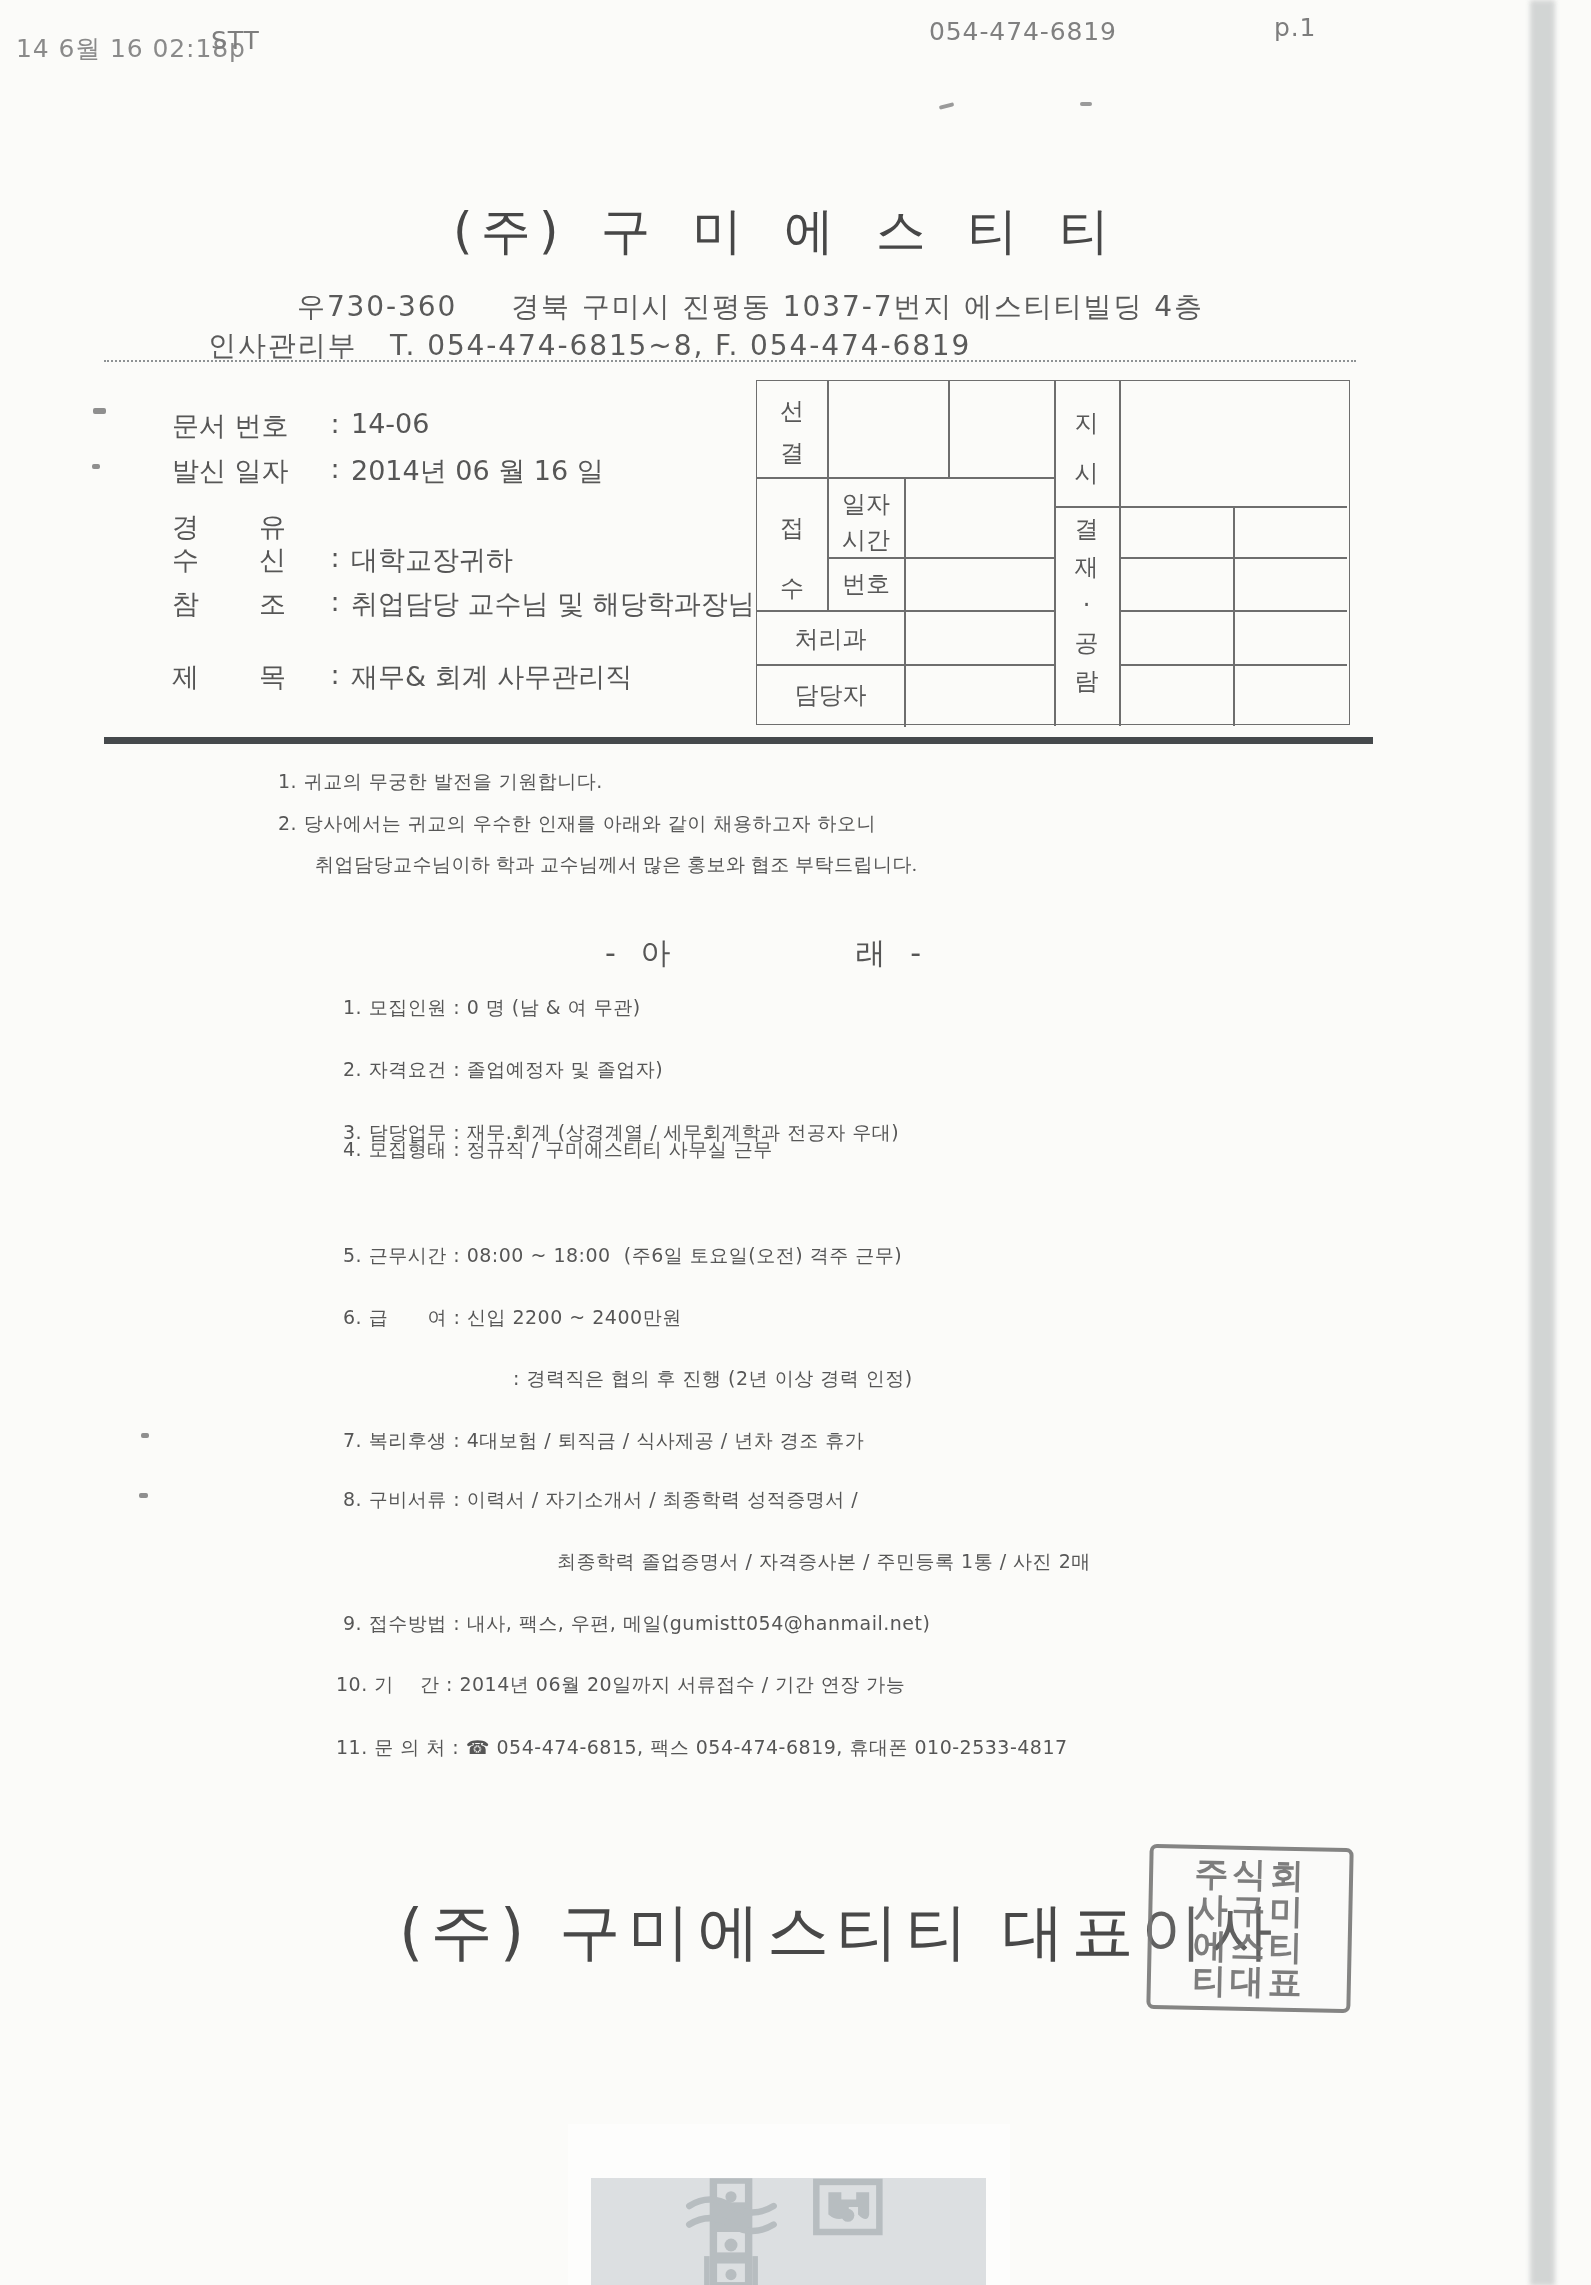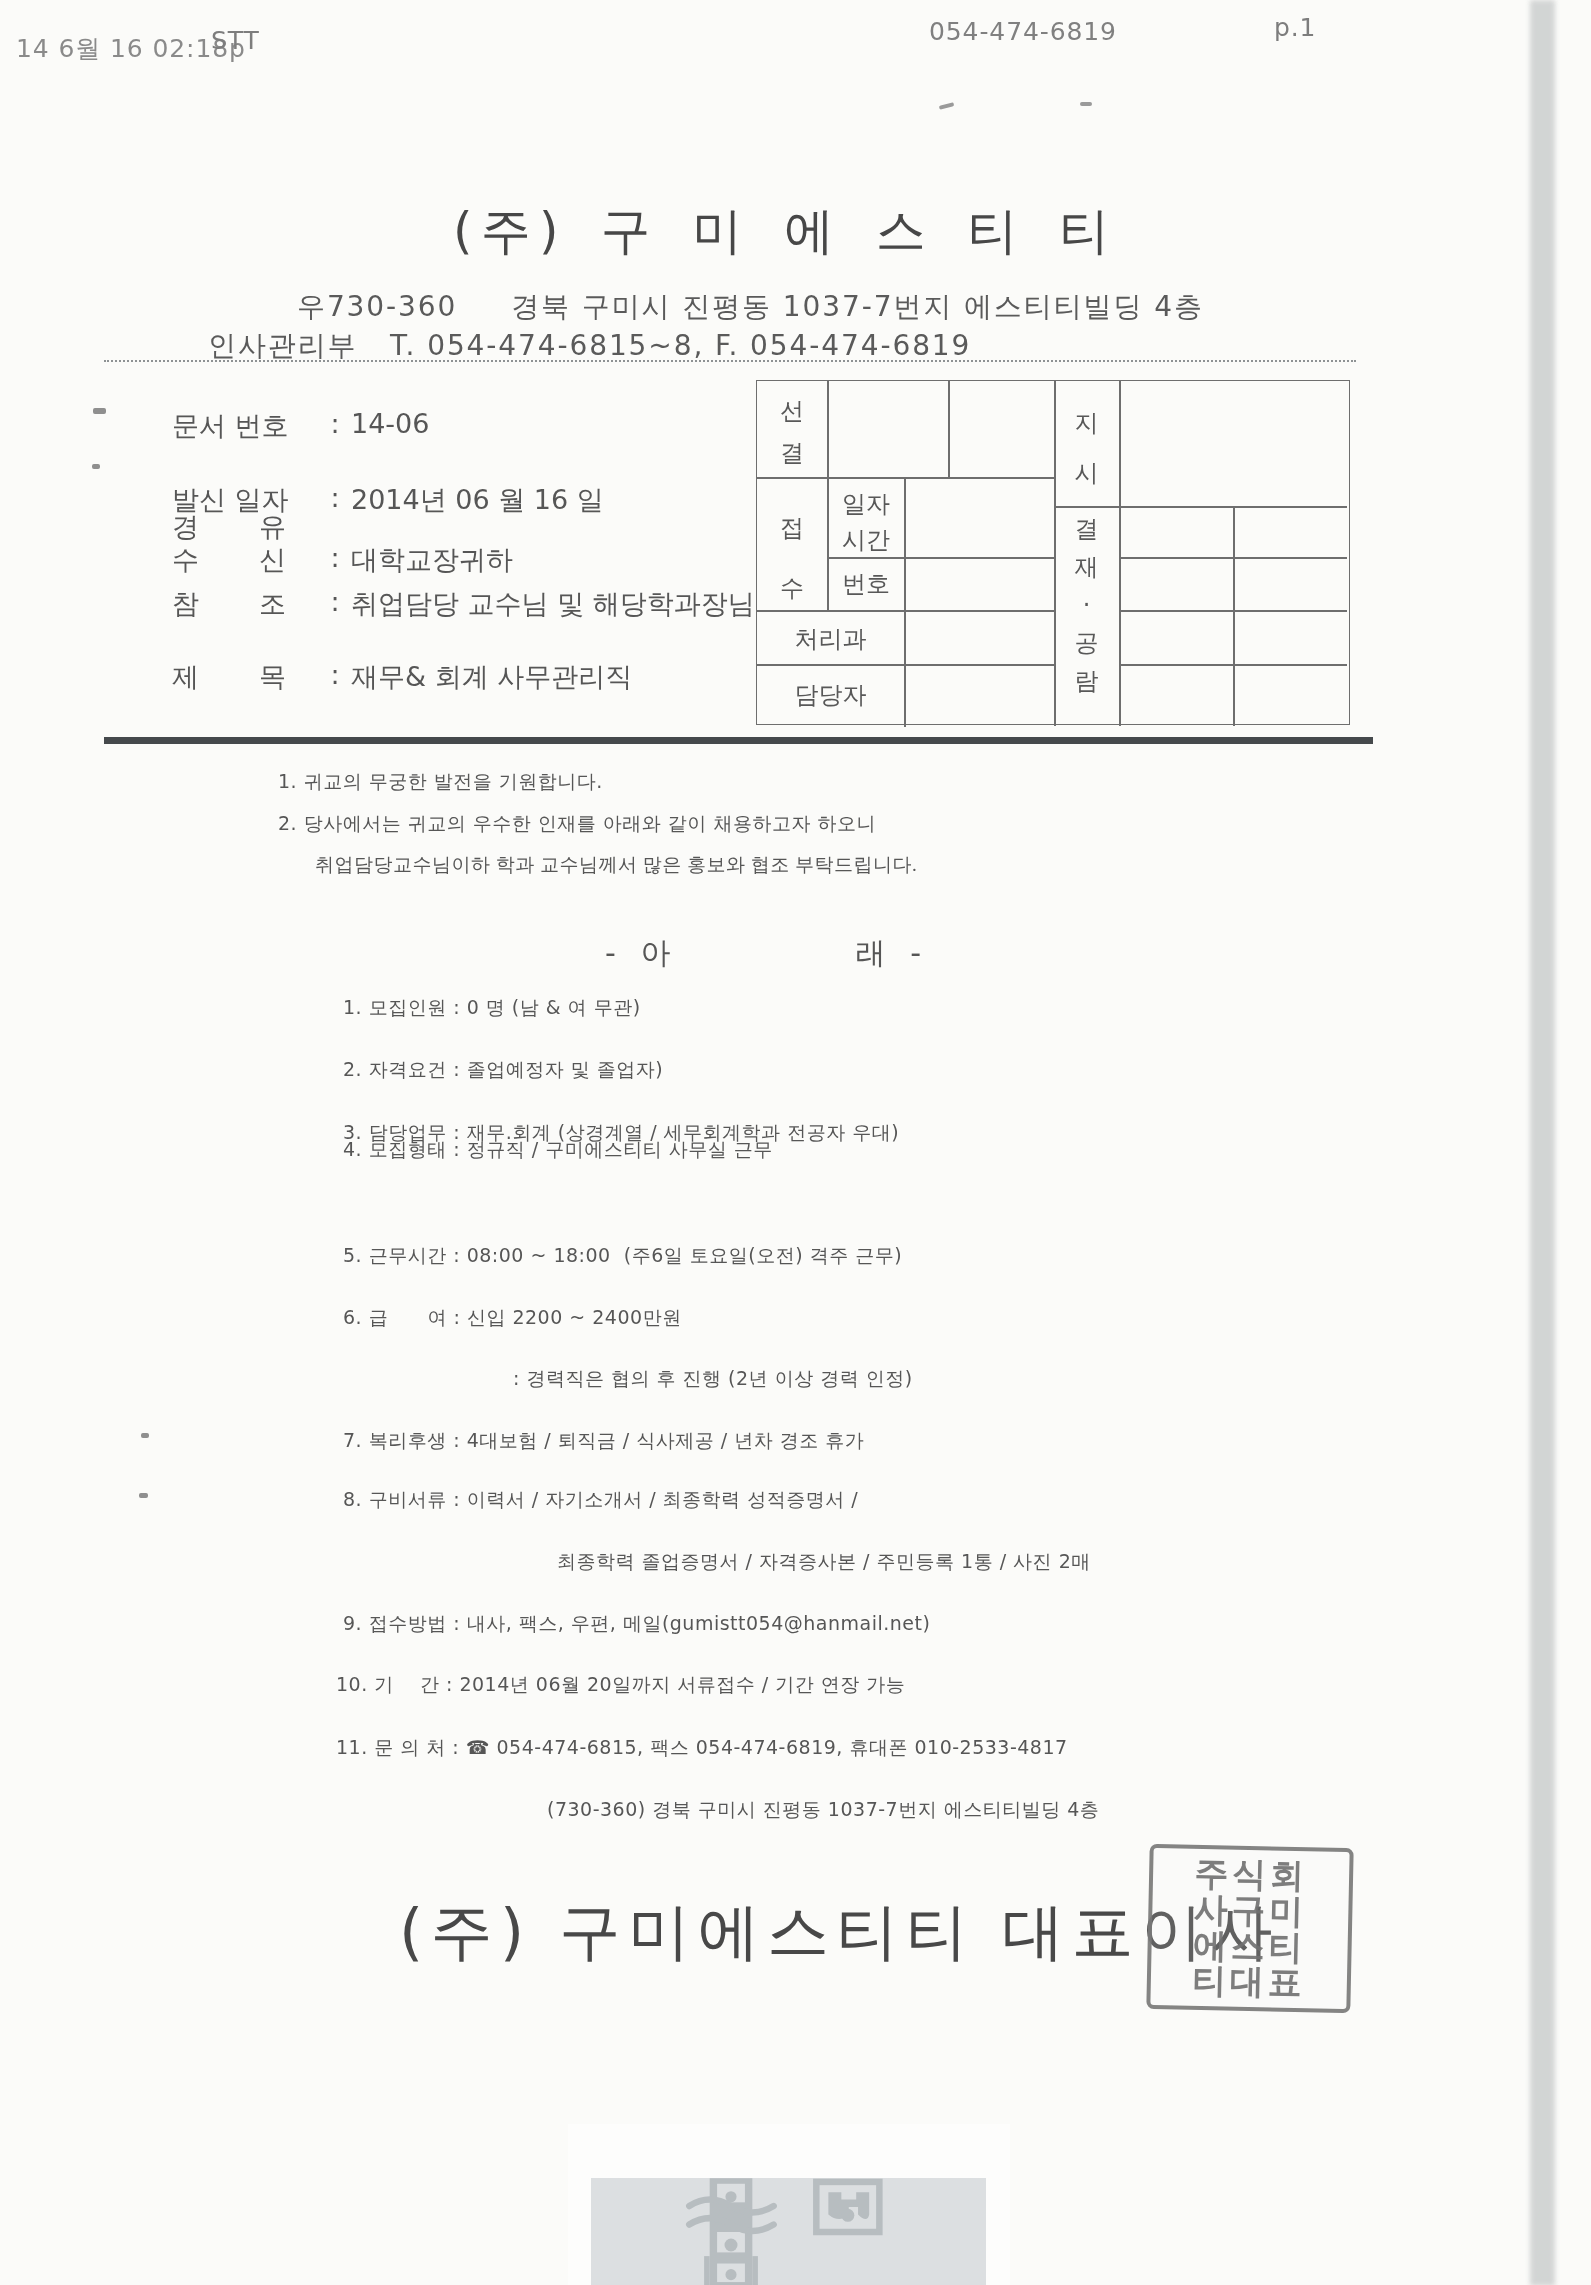--- a/index.html
+++ b/index.html
@@ -26,21 +26,21 @@
   .addr{left:297px;top:288px;font-size:28px;color:#5a5a5a;letter-spacing:1.9px;}
   .dept{left:208px;top:327px;font-size:28px;color:#5a5a5a;letter-spacing:1.9px;}
   .dotted-rule{left:104px;top:360px;width:1252px;height:0;border-top:2.8px dotted #8e9294;}
 
   
   .docrow{position:absolute;display:flex;font-size:27px;color:#565656;}
   .docrow .lbl{width:147px;white-space:pre;}
   .docrow .col{width:32px;text-align:center;}
   .docrow .val{white-space:pre;}
   .dr0{left:172px;top:408px;}
-  .dr1{left:172px;top:453px;margin-top:29px;}
+  .dr1{left:172px;top:453px;}
   .dr2{left:172px;top:509px;align-items:center;}
   .dr3{left:172px;top:542px;}
   .dr4{left:172px;top:586px;}
   .dr5{left:172px;top:659px;}
 
   
   .approval{left:756px;top:380px;width:594px;height:345px;border:1.9px solid #6e6e6e;box-sizing:border-box;}
   .vline,.hline{position:absolute;background:#6e6e6e;}
   .vline{width:1.9px;}
   .hline{height:1.9px;}
@@ -181,21 +181,20 @@
   <div class="line it3">4. 모집형태 : 정규직 / 구미에스티티 사무실 근무</div>
   <div class="line it4">5. 근무시간 : 08:00 ~ 18:00  (주6일 토요일(오전) 격주 근무)</div>
   <div class="line it5">6. 급      여 : 신입 2200 ~ 2400만원</div>
   <div class="line it6">: 경력직은 협의 후 진행 (2년 이상 경력 인정)</div>
   <div class="line it7">7. 복리후생 : 4대보험 / 퇴직금 / 식사제공 / 년차 경조 휴가</div>
   <div class="line it8">8. 구비서류 : 이력서 / 자기소개서 / 최종학력 성적증명서 /</div>
   <div class="line it9">최종학력 졸업증명서 / 자격증사본 / 주민등록 1통 / 사진 2매</div>
   <div class="line it10">9. 접수방법 : 내사, 팩스, 우편, 메일(gumistt054@hanmail.net)</div>
   <div class="line it11">10. 기    간 : 2014년 06월 20일까지 서류접수 / 기간 연장 가능</div>
   <div class="line it12">11. 문 의 처 : ☎ 054-474-6815, 팩스 054-474-6819, 휴대폰 010-2533-4817</div>
-  <div class="line it13">(730-360) 경북 구미시 진평동 1037-7번지 에스티티빌딩 4층</div>
 
   <div class="abs signature">(주) 구미에스티티 대표이사</div>
   <div class="abs seal">
     <div class="seal-row">주식회</div>
     <div class="seal-row">사구미</div>
     <div class="seal-row">에스티</div>
     <div class="seal-row">티대표</div>
   </div>
 
   <div class="abs thumb-white"></div>

